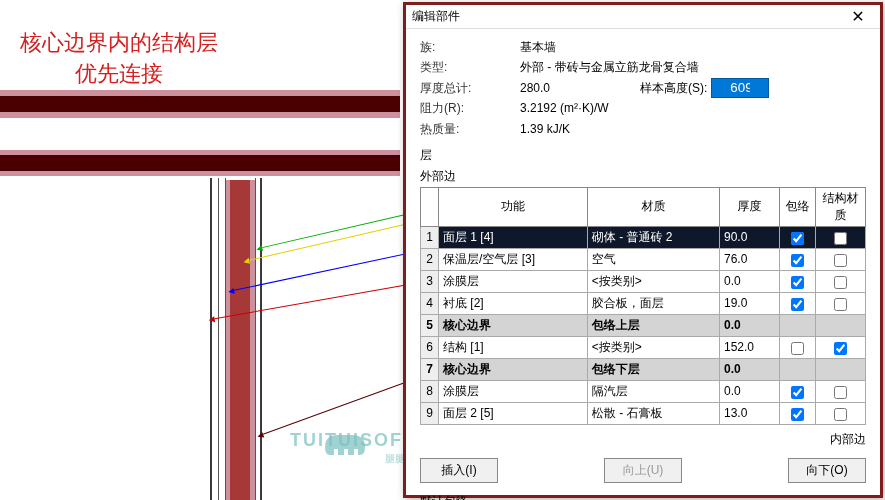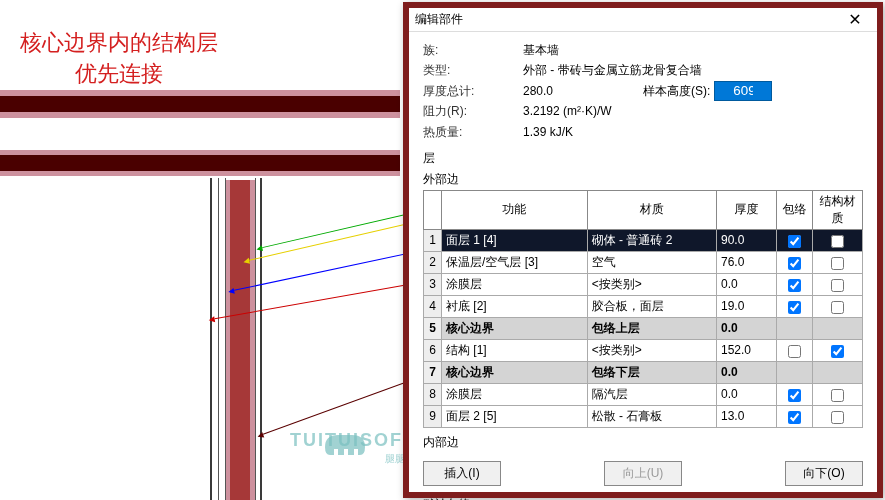--- a/index.html
+++ b/index.html
@@ -23,41 +23,41 @@
 .ar-green{border-color:#0a0;transform-origin:right center}
 .ar-green::before{left:-6px;right:auto;border-right:6px solid #0a0;border-left:none}
 .ar-yellow{border-color:#e6d000}
 .ar-yellow::before{left:-6px;right:auto;border-right:6px solid #e6d000;border-left:none}
 .ar-blue{border-color:#00f}
 .ar-blue::before{left:-6px;right:auto;border-right:6px solid #00f;border-left:none}
 .ar-red{border-color:#c00}
 .ar-red::before{left:-6px;right:auto;border-right:6px solid #c00;border-left:none}
 .ar-brown{border-color:#5a0000}
 .ar-brown::before{left:-6px;right:auto;border-right:6px solid #5a0000;border-left:none}
-.dialog{position:absolute;right:2px;top:2px;width:480px;height:496px;background:#fff;border:6px solid #7f1d1d;box-shadow:2px 2px 8px rgba(0,0,0,.3);font-size:12px}
+.dialog{position:absolute;right:2px;top:2px;width:480px;height:496px;background:#fff;border:3px solid #7f1d1d;box-shadow:2px 2px 8px rgba(0,0,0,.3);font-size:12px}
 .titlebar{height:24px;background:#fff;border-bottom:1px solid #ddd;display:flex;align-items:center;padding:0 6px}
 .titlebar-title{flex:1}
 .close-btn{width:32px;height:22px;display:flex;align-items:center;justify-content:center;cursor:pointer;font-size:16px}
 .props{padding:8px 14px 4px;line-height:1.7}
 .prop-row{display:flex}
 .prop-label{width:100px;color:#333}
 .prop-val{flex:1}
 .sh-input{width:58px;background:#0078d7;color:#fff;border:1px solid #005a9e;padding:1px 18px;margin-left:4px}
 .layers-section{padding:2px 14px}
 .section-title{margin:2px 0}
 .outer-label{text-align:left;font-size:12px;padding:2px 0}
 .layer-table{width:100%;border-collapse:collapse;font-size:12px}
 .layer-table th{background:#fff;border:1px solid #888;padding:2px 4px;font-weight:normal}
 .layer-table td{border:1px solid #aaa;padding:2px 4px;background:#fff}
 .layer-table tr.sel td{background:#0f172a;color:#fff}
 .layer-table tr.core td{background:#d4d4d4;font-weight:bold}
 .idx{width:18px;text-align:center;background:#eee!important;color:#000!important}
 .chk{text-align:center;width:36px}
 .chk input{vertical-align:middle}
-.inner-label{text-align:left;padding:6px 0 2px}
+.inner-label{text-align:right;padding:6px 0 2px}
 .btn-row{display:flex;gap:8px;padding:6px 14px;justify-content:space-between}
 .btn{border:1px solid #888;background:#f0f0f0;padding:3px 8px;font-size:12px;min-width:78px;cursor:pointer}
 .btn.disabled{color:#999}
 .wrap-section{padding:4px 14px}
 .watermark{position:absolute;left:290px;top:430px;font-size:18px;font-weight:bold;letter-spacing:2px;color:#7ac0c0;opacity:.7;pointer-events:none}
 .watermark-sub{position:absolute;left:385px;top:452px;font-size:10px;color:#7ac0c0;opacity:.7}
 .elephant{position:absolute;left:320px;top:425px;width:50px;height:35px;opacity:.7}
 </style>
 </head>
 <body>

